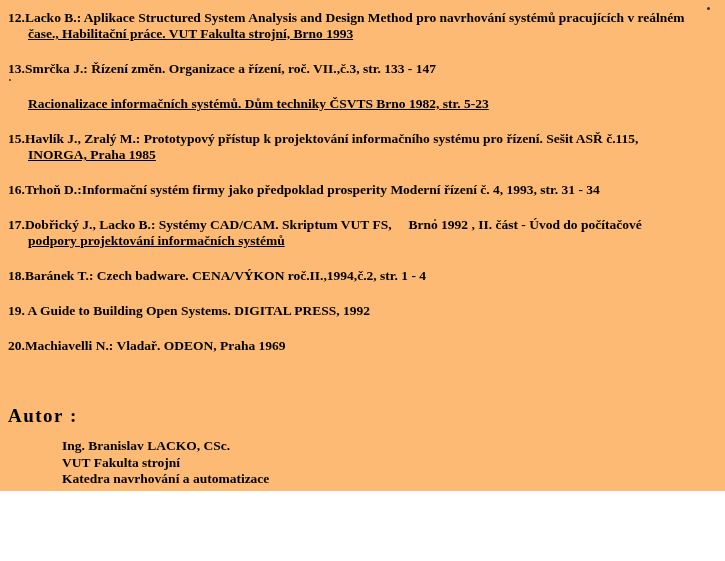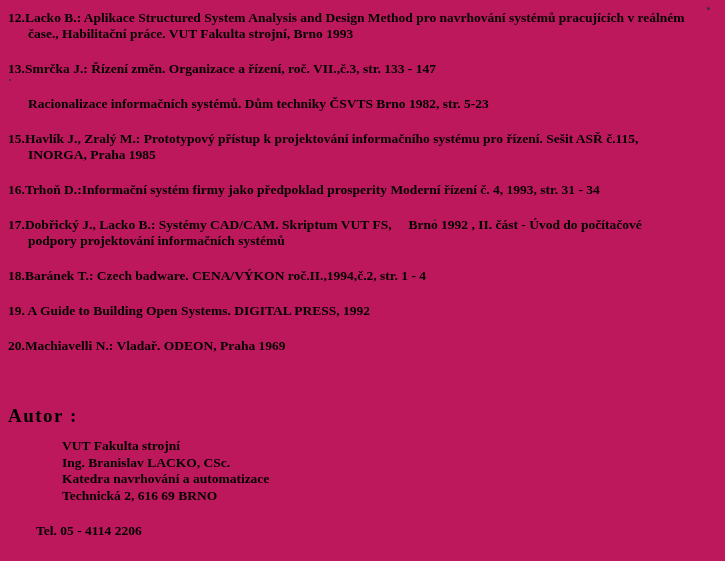--- a/index.html
+++ b/index.html
@@ -3,39 +3,40 @@
 <meta charset="utf-8">
 <style>
   html, body {
     margin: 0;
     padding: 0;
     background: #ffffff;
   }
   .page {
     position: relative;
     width: 725px;
-    height: 561px;
-    background: #be185d;
+    height: 491px;
+    background: #fdba74;
     color: #000000;
     font-family: "Liberation Serif", serif;
     font-weight: 700;
     overflow: hidden;
     -webkit-font-smoothing: none;
   }
   .refs {
     padding: 10px 4px 0 8px;
   }
   .ref-item {
     margin-bottom: 19px;
     font-size: 13.5px;
     line-height: 16px;
     white-space: pre-wrap;
   }
   .ref-line.cont {
     padding-left: 20px;
+    text-decoration: underline;
   }
   .author-heading {
     margin: 49px 0 9px 8px;
     font-size: 19px;
     line-height: 26px;
     letter-spacing: 1.5px;
   }
   .author-block {
     margin-left: 62px;
     font-size: 13.5px;
@@ -69,21 +70,21 @@
       <div class="ref-item"><div class="ref-line first">15.Havlík J., Zralý M.: Prototypový přístup k projektování informačního systému pro řízení. Sešit ASŘ č.115,</div><div class="ref-line cont">INORGA, Praha 1985</div></div>
       <div class="ref-item"><div class="ref-line first">16.Trhoň D.:Informační systém firmy jako předpoklad prosperity Moderní řízení č. 4, 1993, str. 31 - 34</div></div>
       <div class="ref-item"><div class="ref-line first">17.Dobřický J., Lacko B.: Systémy CAD/CAM. Skriptum VUT FS,     Brno 1992 , II. část - Úvod do počítačové</div><div class="ref-line cont">podpory projektování informačních systémů</div></div>
       <div class="ref-item"><div class="ref-line first">18.Baránek T.: Czech badware. CENA/VÝKON roč.II.,1994,č.2, str. 1 - 4</div></div>
       <div class="ref-item"><div class="ref-line first">19. A Guide to Building Open Systems. DIGITAL PRESS, 1992</div></div>
       <div class="ref-item"><div class="ref-line first">20.Machiavelli N.: Vladař. ODEON, Praha 1969</div></div>
     </div>
 
   <div class="author-heading">Autor :</div>
 
-  <div class="author-block"><div>VUT Fakulta strojní</div><div>Ing. Branislav LACKO, CSc.</div><div>Katedra navrhování a automatizace</div><div>Technická 2, 616 69 BRNO</div></div>
+  <div class="author-block"><div>Ing. Branislav LACKO, CSc.</div><div>VUT Fakulta strojní</div><div>Katedra navrhování a automatizace</div><div>Technická 2, 616 69 BRNO</div></div>
 
   <div class="phone-line">Tel. 05 - 4114 2206</div>
 
   <div class="artifact-dot dot-a"></div>
   <div class="artifact-dot dot-b"></div>
   <div class="artifact-dot dot-c"></div>
 
 </div>
 
 </body></html>

